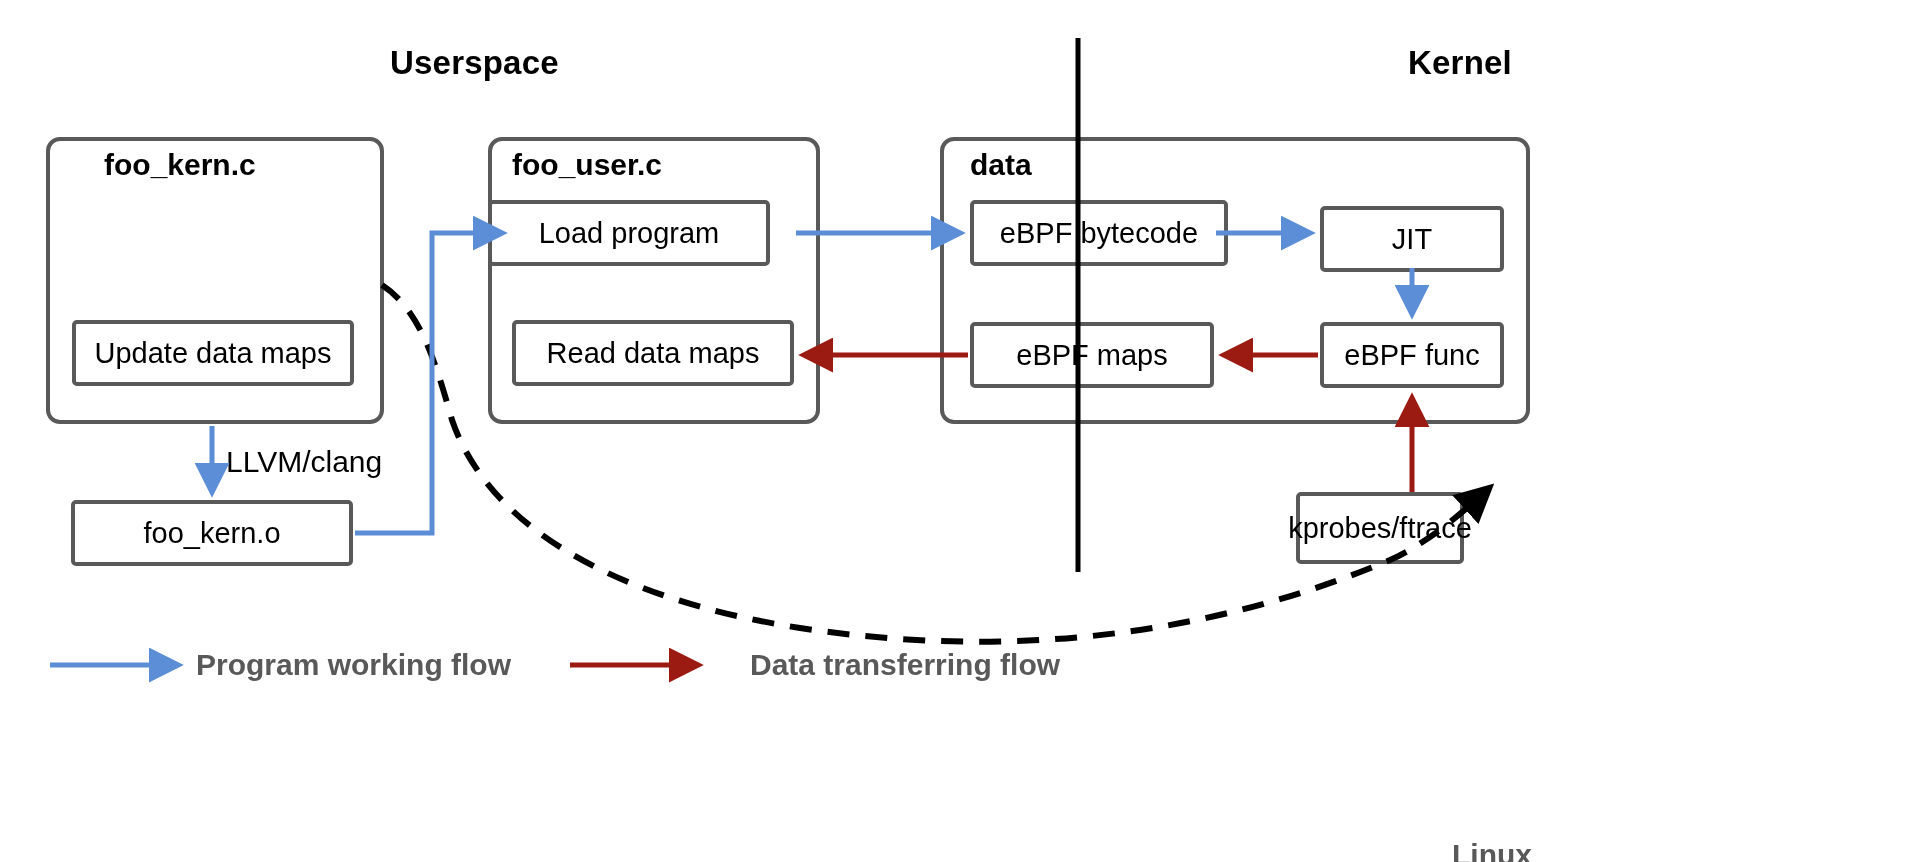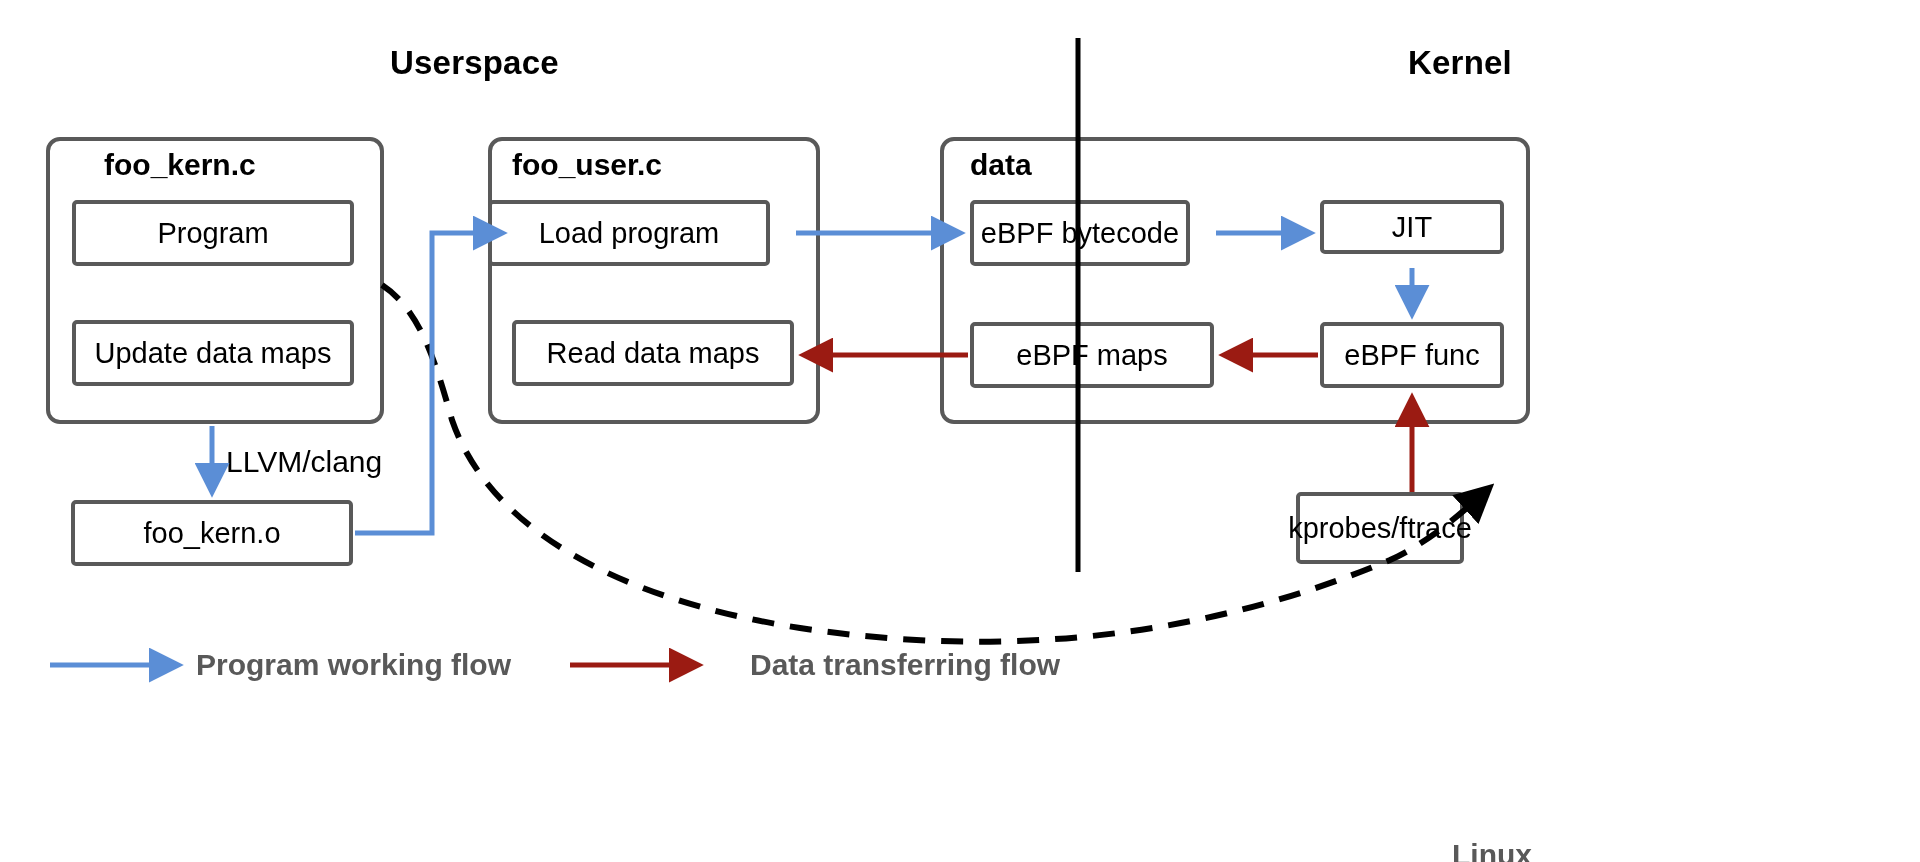--- a/index.html
+++ b/index.html
@@ -26,44 +26,41 @@
 <body>
 
 <div id="stage">
 
   <div class="hdr" style="left:390px;top:44px;">Userspace</div>
   <div class="hdr" style="left:1408px;top:44px;">Kernel</div>
 
   <div class="group" style="left:46px;top:137px;width:338px;height:287px;"></div>
   <div class="group-title" style="left:72px;top:148px;margin-left:32px;">foo_kern.c</div>
 
-  <div class="node" style="left:72px;top:200px;width:282px;height:66px;">
-    <span>Program</span>
-  </div>
   <div class="node" style="left:72px;top:320px;width:282px;height:66px;">
     <span>Update data maps</span>
   </div>
 
   <div class="group" style="left:488px;top:137px;width:332px;height:287px;"></div>
   <div class="group-title" style="left:512px;top:148px;">foo_user.c</div>
 
   <div class="node" style="left:488px;top:200px;width:282px;height:66px;">
     <span>Load program</span>
   </div>
   <div class="node" style="left:512px;top:320px;width:282px;height:66px;">
     <span>Read data maps</span>
   </div>
 
   <div class="group" style="left:940px;top:137px;width:590px;height:287px;"></div>
   <div class="group-title" style="left:970px;top:148px;">data</div>
 
-  <div class="node" style="left:970px;top:200px;width:220px;height:66px;">
+  <div class="node" style="left:970px;top:200px;width:258px;height:66px;">
     <span>eBPF bytecode</span>
   </div>
-  <div class="node" style="left:1320px;top:200px;width:184px;height:54px;">
+  <div class="node" style="left:1320px;top:206px;width:184px;height:66px;">
     <span>JIT</span>
   </div>
   <div class="node" style="left:970px;top:322px;width:244px;height:66px;">
     <span>eBPF maps</span>
   </div>
   <div class="node" style="left:71px;top:500px;width:282px;height:66px;">
     <span>foo_kern.o</span>
   </div>
 
   <div class="node" style="left:1320px;top:322px;width:184px;height:66px;">

